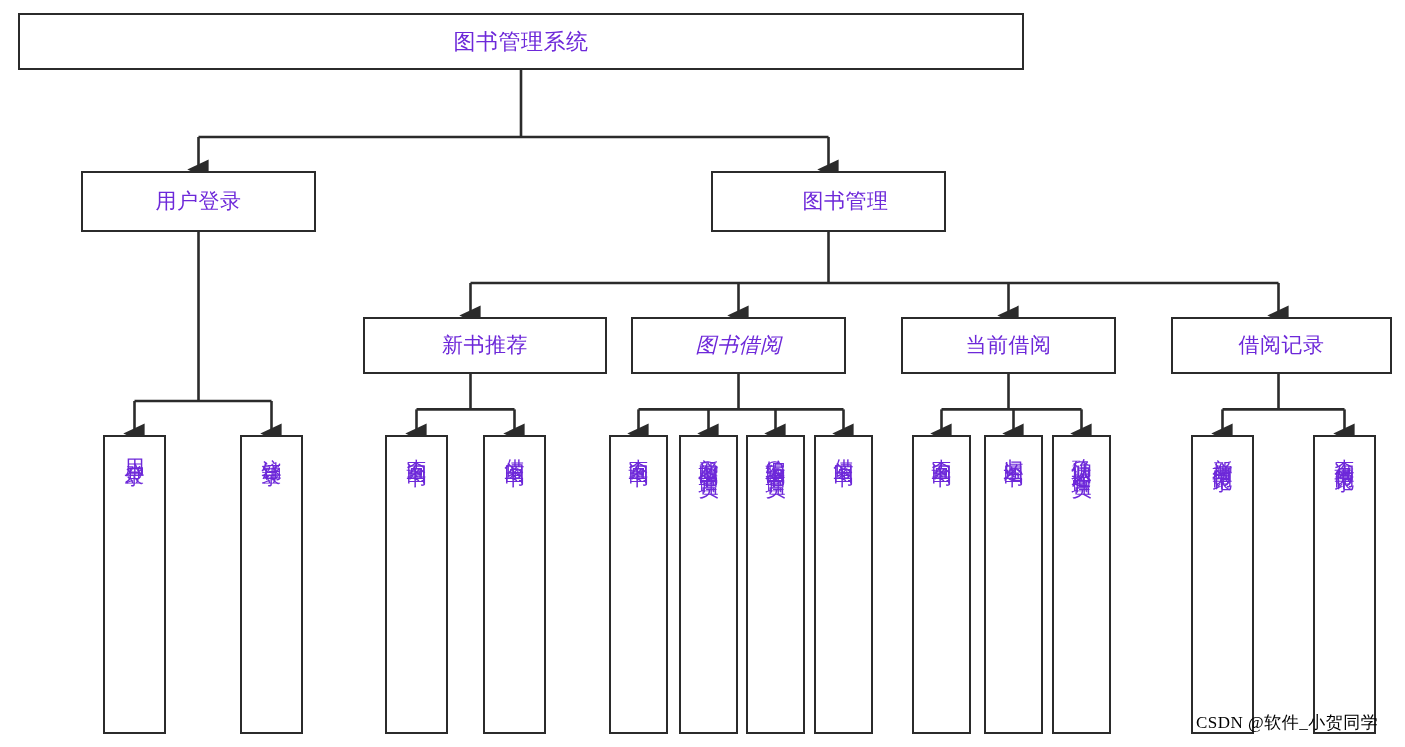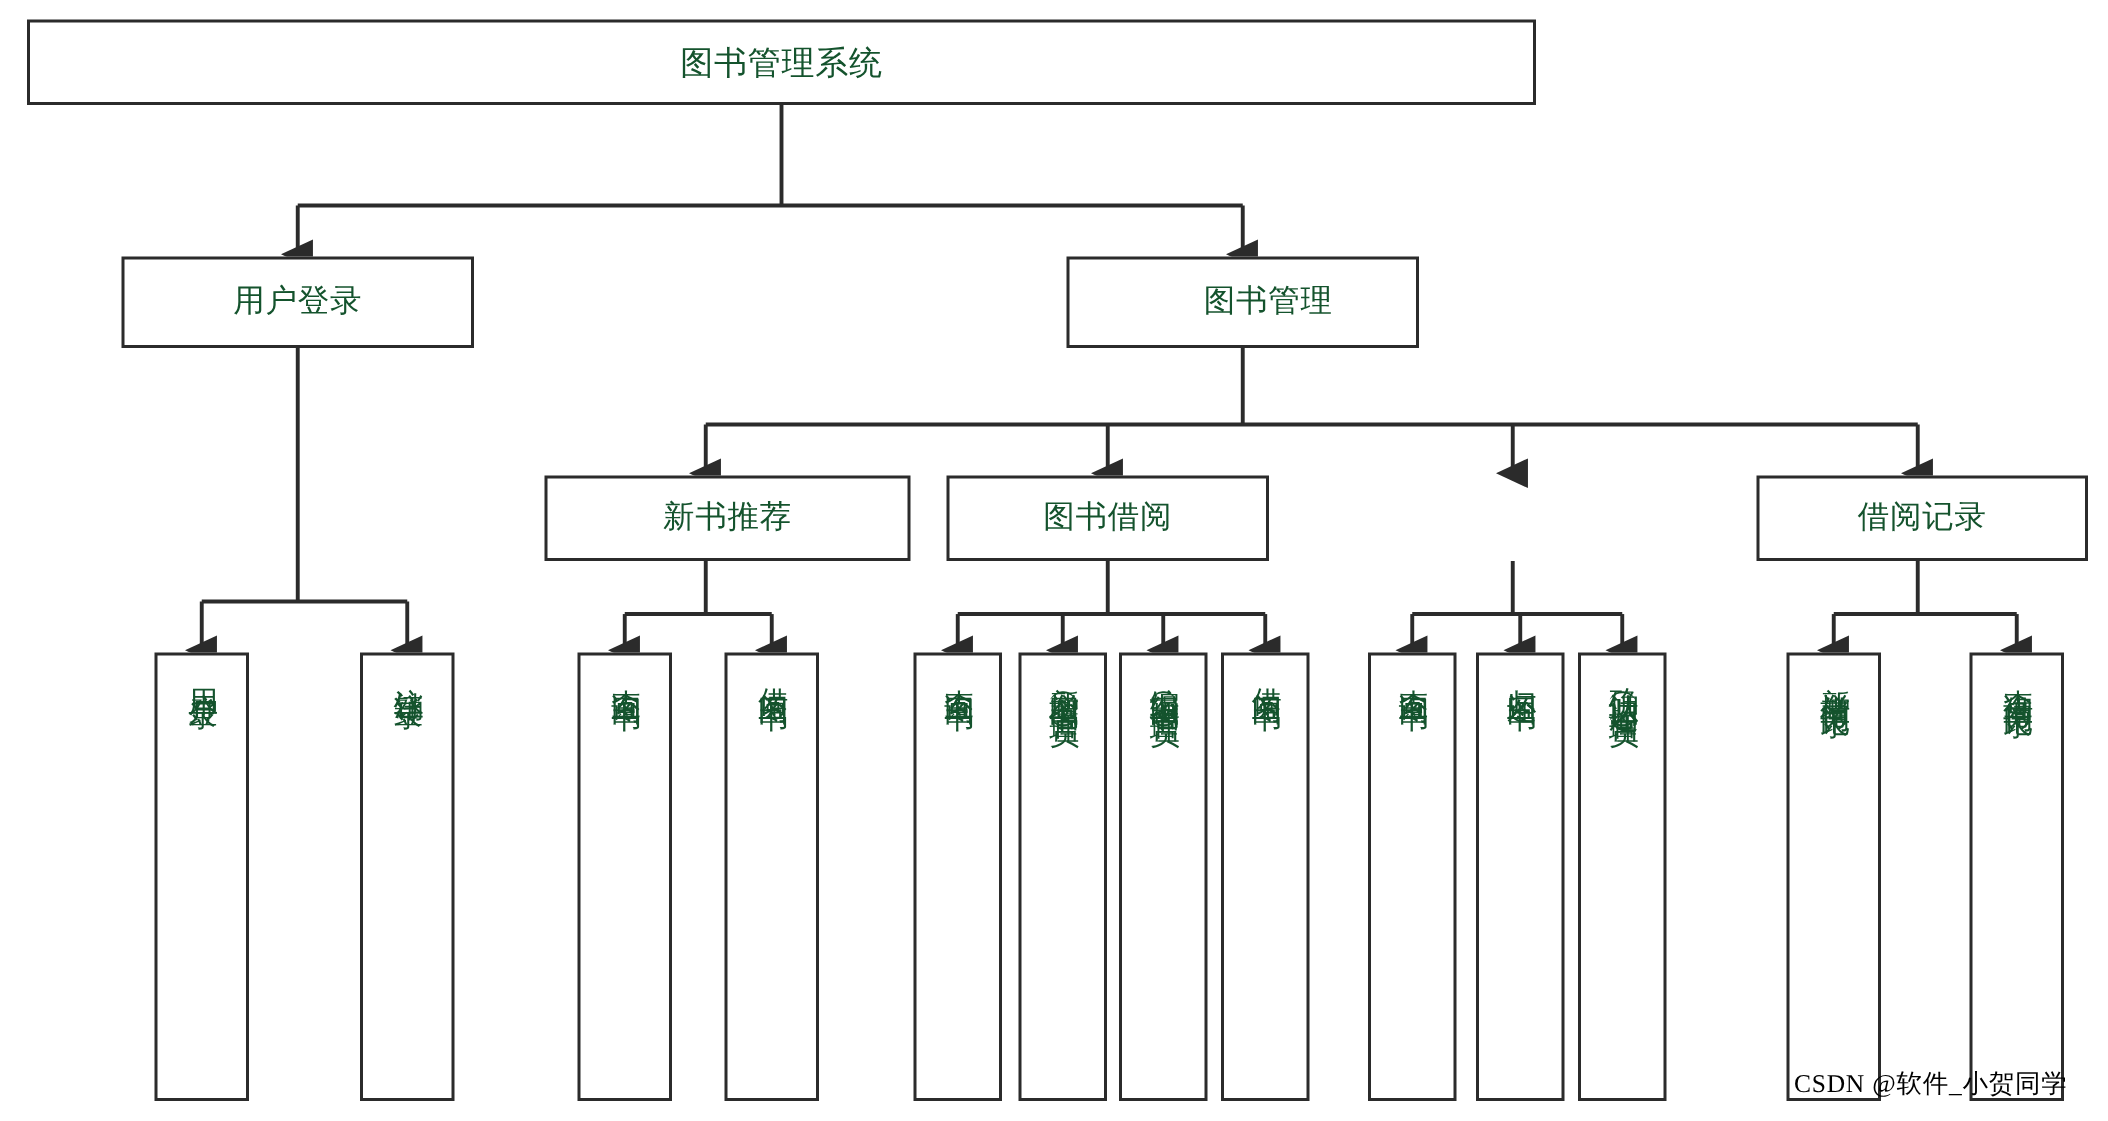--- a/index.html
+++ b/index.html
@@ -31,21 +31,21 @@
     position: absolute;
     box-sizing: border-box;
     background: #ffffff;
     border: 2.5px solid #2b2b2b;
     display: flex;
     align-items: center;
     justify-content: center;
     z-index: 2;
   }
   .node-label {
-    color: #14532d;
+    color: #6d28d9;
     line-height: 1.18;
     text-align: left;
     white-space: pre;
   }
   
   .node.horiz .node-label {
     font-size: 21px;
     letter-spacing: 0.5px;
   }
   .node.root .node-label {
@@ -129,22 +129,25 @@
   <div class="node horiz" style="left: 81px; top: 171px; width: 235px; height: 61px;">
     <span class="node-label">用户登录</span>
   </div>
   <div class="node horiz" style="left: 711px; top: 171px; width: 235px; height: 61px; padding-left: 34px;">
     <span class="node-label">图书管理</span>
   </div>
 
   <div class="node horiz" style="left: 363px; top: 317px; width: 244px; height: 57px;">
     <span class="node-label">新书推荐</span>
   </div>
-  <div class="node horiz" style="left: 631px; top: 317px; width: 215px; height: 57px;">
+  <div class="node horiz" style="left: 631px; top: 317px; width: 215px; height: 57px; font-style: italic;">
     <span class="node-label">图书借阅</span>
+  </div>
+  <div class="node horiz" style="left: 901px; top: 317px; width: 215px; height: 57px;">
+    <span class="node-label">当前借阅</span>
   </div>
   <div class="node horiz" style="left: 1171px; top: 317px; width: 221px; height: 57px;">
     <span class="node-label">借阅记录</span>
   </div>
 
   <div class="node vert" style="left: 103px; top: 435px; width: 63px; height: 299px;">
     <span class="node-label">用户登录</span>
   </div>
   <div class="node vert" style="left: 240px; top: 435px; width: 63px; height: 299px;">
     <span class="node-label">注销登录</span>

